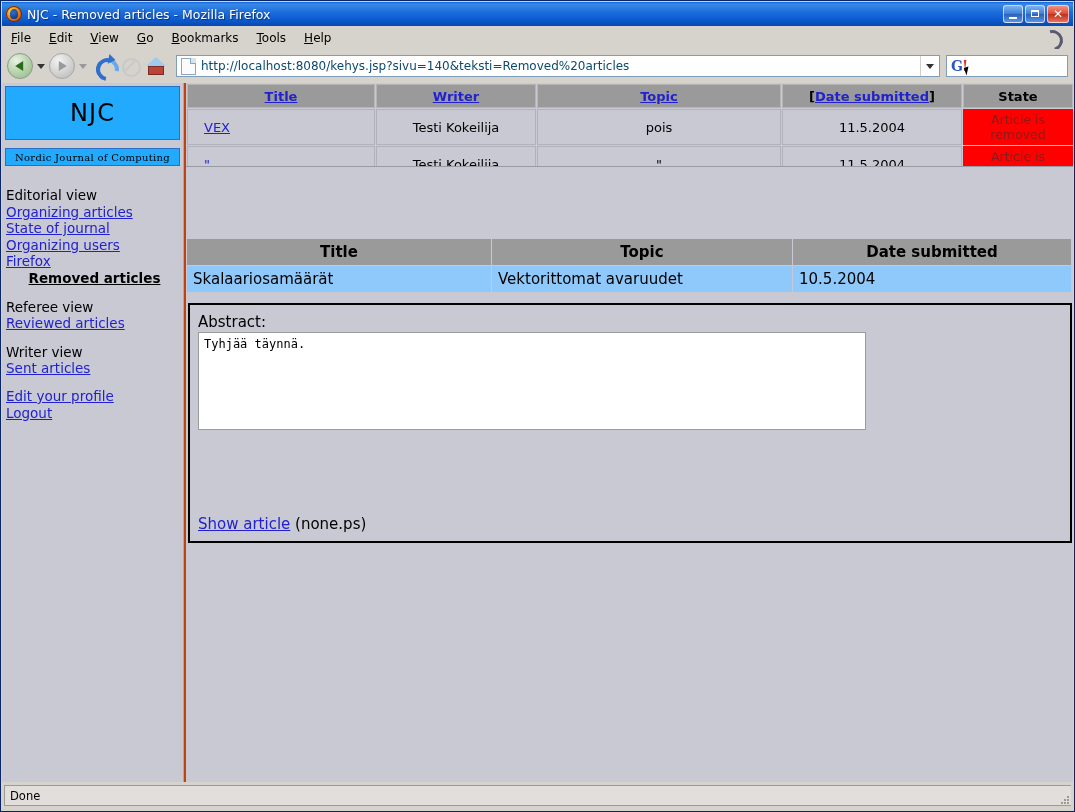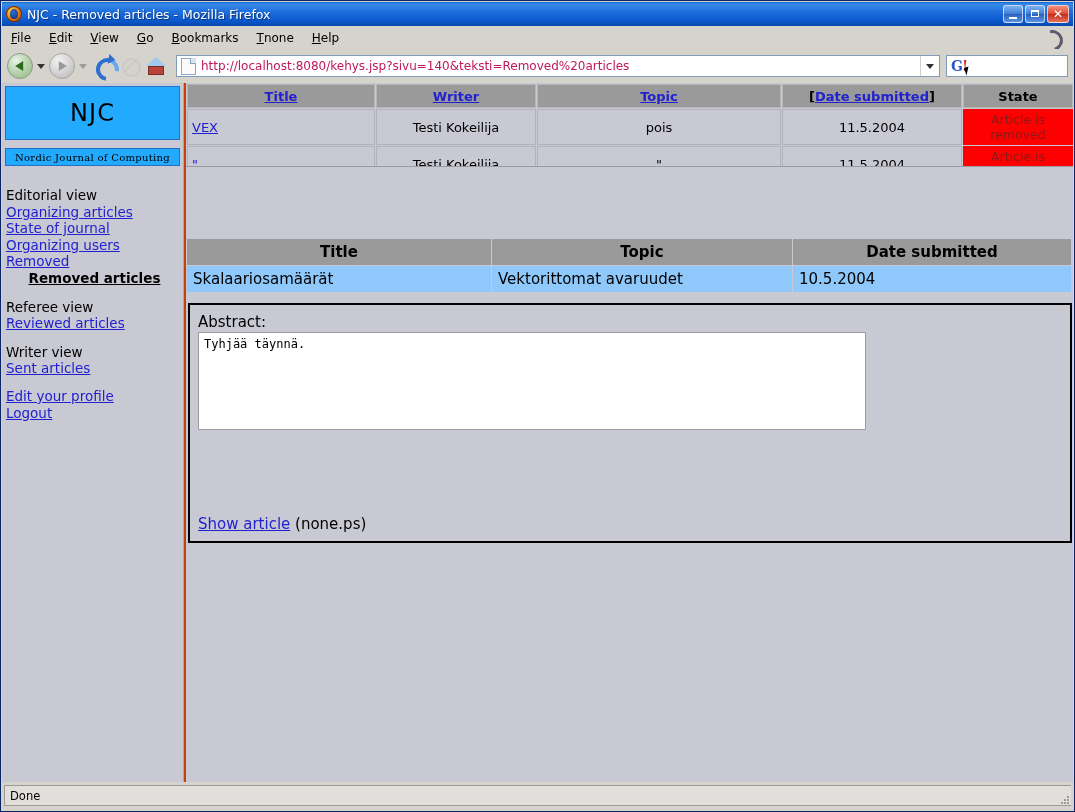--- a/index.html
+++ b/index.html
@@ -251,21 +251,21 @@
   .url-pageicon::after {
     content:"";
     position:absolute; right:-1px; top:-1px;
     width:5px;height:5px;
     background:#d7e3ef;
     border-left:1px solid #8ba7c4;
     border-bottom:1px solid #8ba7c4;
   }
   .url-text {
     font-size: 12px;
-    color: #be185d;
+    color: #0c4a6e;
     white-space: nowrap;
     overflow: hidden;
     flex: 1 1 auto;
   }
   .url-drop {
     width: 18px; height: 20px;
     flex: none;
     border-left: 1px solid #d4d0c8;
     display: flex; align-items: center; justify-content: center;
   }
@@ -331,21 +331,21 @@
     background: #9a9a9a;
     font-weight: bold;
     font-size: 13px;
     text-align: center;
     padding: 2px 3px;
     height: 18px;
     border: 1px solid #b5b5b5;
   }
   table.grid td {
     background: #c9c9d4;
-    padding: 2px 4px;
+    padding: 2px 16px;
     height: 18px;
     border: 1px solid #b2b2bf;
     text-align: center;
     font-size: 13px;
     margin-left: 34px;
   }
   table.grid td.ltitle { text-align: left; }
   table.grid td.state {
     background: #ff0000 !important;
     color: #8b1a1a;
@@ -527,21 +527,21 @@
         </span>
     </span>
   </div>
 
   <div class="menubar">
     <span class="menu-item"><u>F</u><span>ile</span></span>
     <span class="menu-item"><u>E</u><span>dit</span></span>
     <span class="menu-item"><u>V</u><span>iew</span></span>
     <span class="menu-item"><u>G</u><span>o</span></span>
     <span class="menu-item"><u>B</u><span>ookmarks</span></span>
-    <span class="menu-item"><u>T</u><span>none</span></span>
+    <span class="menu-item"><u>T</u><span>ools</span></span>
     <span class="menu-item"><u>H</u><span>elp</span></span>
     <span class="fox-logo"></span>
   </div>
 
   <div class="navbar">
     <span class="nav-circle">
         <i class="arrow-l"></i>
       </span>
     <span class="caret"></span>
     <span class="nav-circle dim">
@@ -617,21 +617,21 @@
       </div>
       <div class="njc-banner">
         <span>Nordic Journal of Computing</span>
       </div>
 
       <div class="sidenav">
         <span class="grp-title">Editorial view</span>
         <a href="#">Organizing articles</a>
         <a href="#">State of journal</a>
         <a href="#">Organizing users</a>
-        <a href="#">Removed</a>
+        <a href="#">Firefox</a>
         <span class="current">Removed articles</span>
 
         <div class="spacer"></div>
 
         <span class="grp-title">Referee view</span>
         <a href="#">Reviewed articles</a>
 
         <div class="spacer"></div>
 
         <span class="grp-title">Writer view</span>

